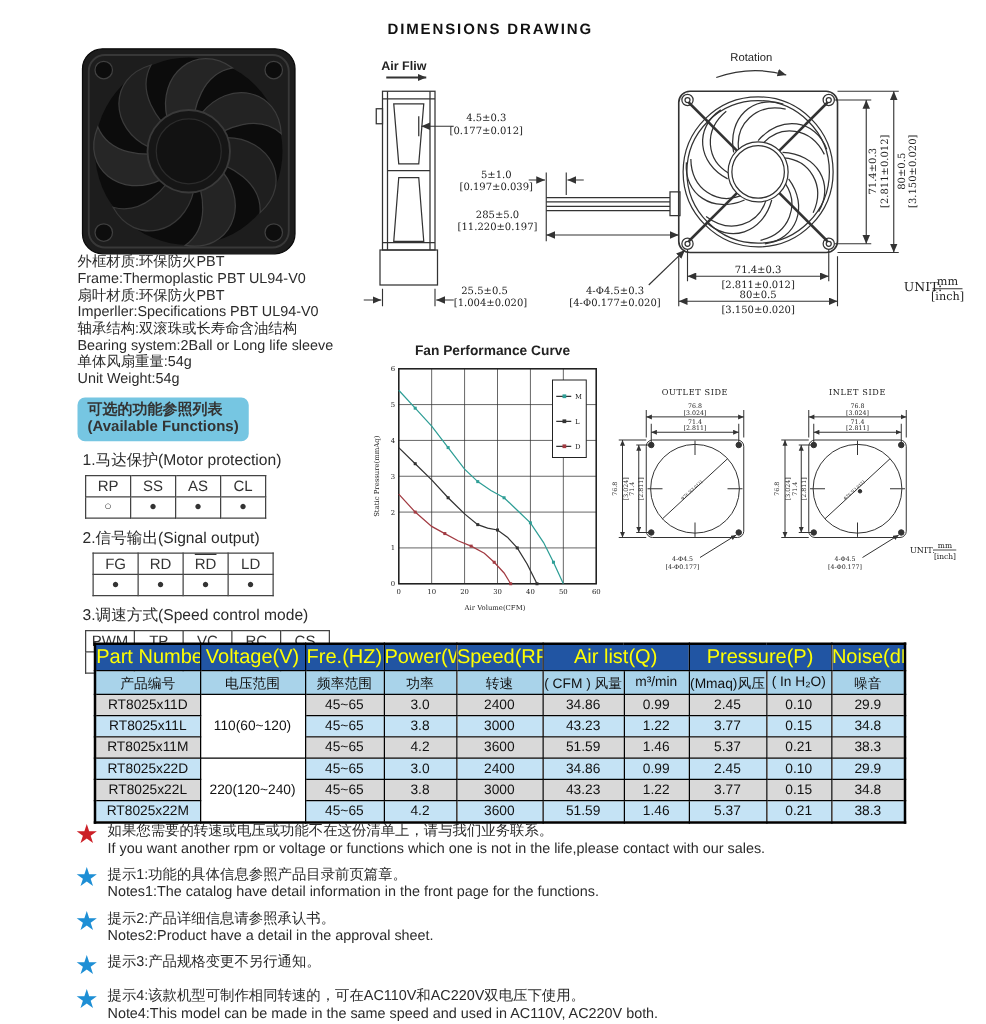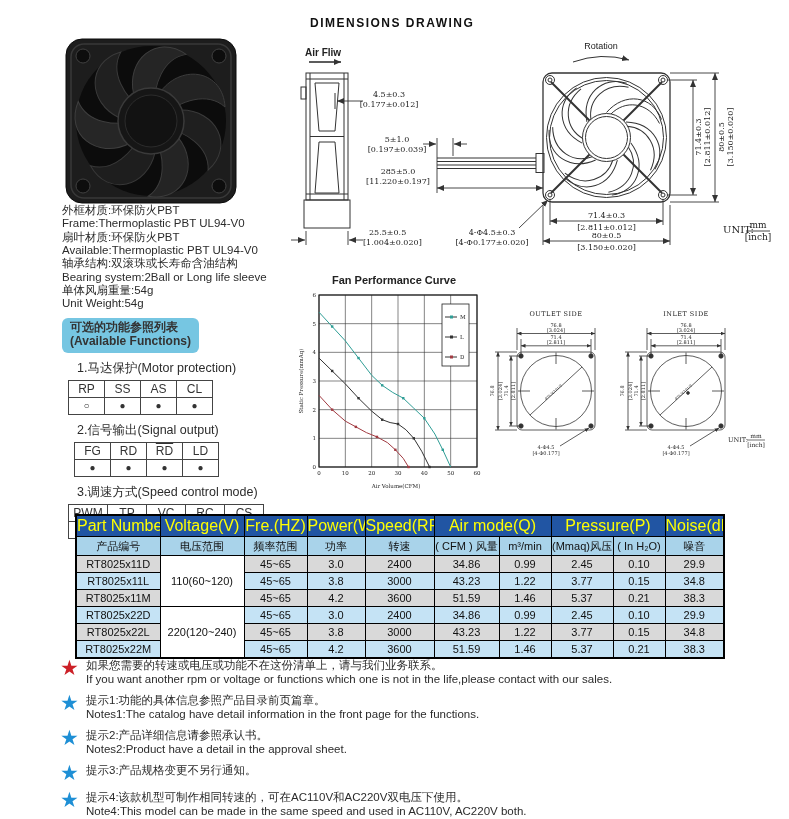--- a/index.html
+++ b/index.html
@@ -5,21 +5,21 @@
   html,body{margin:0;padding:0;background:#fff;}
   .page{position:relative;width:789px;height:819px;background:#fff;overflow:hidden;
         font-family:"Liberation Sans",sans-serif;color:#222;}
   .abs{position:absolute;}
   .page-title{font-weight:bold;font-size:12px;letter-spacing:1.5px;color:#111;}
   
   .materials{font-size:11.5px;line-height:1.16;color:#2b2b2b;}
   
   .fn-head{background:var(--functions-highlight,#76c6e2);border-radius:6px;padding:2px 8px 4px 8px;
            font-size:12px;font-weight:bold;color:#333;line-height:1.2;display:inline-block;}
-  .fn-label{font-size:12.5px;color:#2b2b2b;margin:7px 0 3px 15px;}
+  .fn-label{font-size:12.5px;color:#2b2b2b;margin:7px 0 3px 4px;}
   table.fn{border-collapse:collapse;margin-left:6px;}
   table.fn td{border:1px solid #444;width:35px;height:16px;text-align:center;
               font-size:12px;color:#333;padding:0;}
   table.fn.wide td{width:38px;}
   table.fn td.dot{font-size:10px;}
   .overline{text-decoration:overline;}
   
   table.spec{border-collapse:collapse;table-layout:fixed;width:648px;border:2px solid #000;}
   table.spec td{border:1px solid #000;text-align:center;padding:0;font-size:11px;color:#111;
                 height:16px;overflow:hidden;white-space:nowrap;}
@@ -234,21 +234,21 @@
       <text x="473" y="193" style="font-size:9px" text-anchor="middle">mm</text>
       <line x1="461" y1="196" x2="485" y2="196" stroke="#333" stroke-width="0.9"></line>
       <text x="473" y="205" style="font-size:9px" text-anchor="middle">[inch]</text>
     </g>
   </svg>
 
   <div class="abs materials" style="left:62px;top:204px;width:250px;">
     <div>外框材质:环保防火PBT</div>
     <div>Frame:Thermoplastic PBT UL94-V0</div>
     <div>扇叶材质:环保防火PBT</div>
-    <div>Available:Thermoplastic PBT UL94-V0</div>
+    <div>Imperller:Specifications PBT UL94-V0</div>
     <div>轴承结构:双滚珠或长寿命含油结构</div>
     <div>Bearing system:2Ball or Long life sleeve</div>
     <div>单体风扇重量:54g</div>
     <div>Unit Weight:54g</div>
   </div>
 
   <div class="abs" style="left:62px;top:318px;width:230px;">
     <div class="fn-head">
       <div>可选的功能参照列表</div>
       <div>(Available Functions)</div>
@@ -486,21 +486,21 @@
           <col style="width:52px">
           <col style="width:59px">
       </colgroup>
       <tbody>
           <tr class="h1">
         <td>Part Number</td>
         <td>Voltage(V)</td>
         <td>Fre.(HZ)</td>
         <td>Power(W)</td>
         <td>Speed(RPM)</td>
-        <td colspan="2">Air mode(Q)</td>
+        <td colspan="2">Air list(Q)</td>
         <td colspan="2">Pressure(P)</td>
         <td>Noise(dBA)</td>
       </tr>
       <tr class="h2">
         <td>产品编号</td>
         <td>电压范围</td>
         <td>频率范围</td>
         <td>功率</td>
         <td>转速</td>
         <td>( CFM ) 风量</td>

